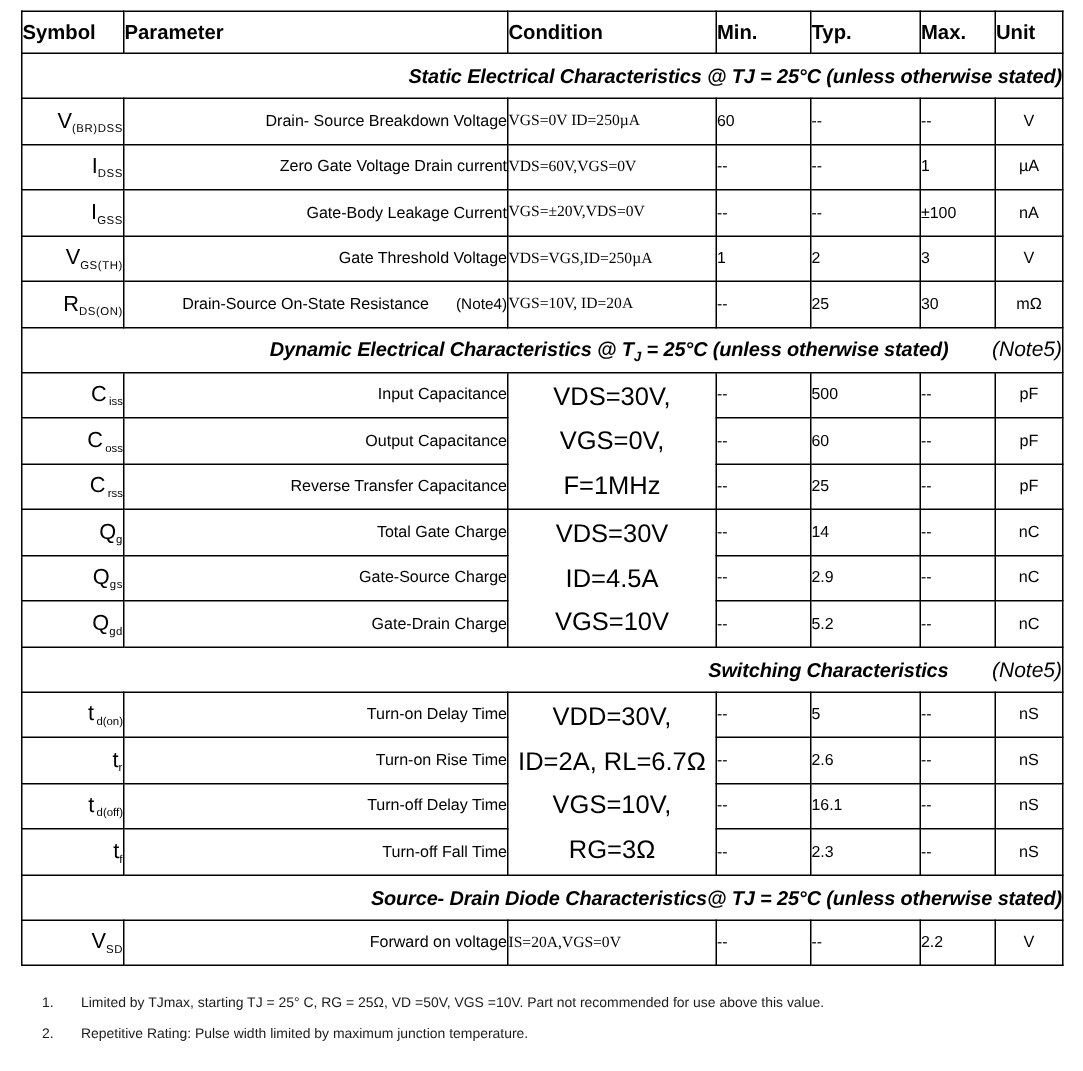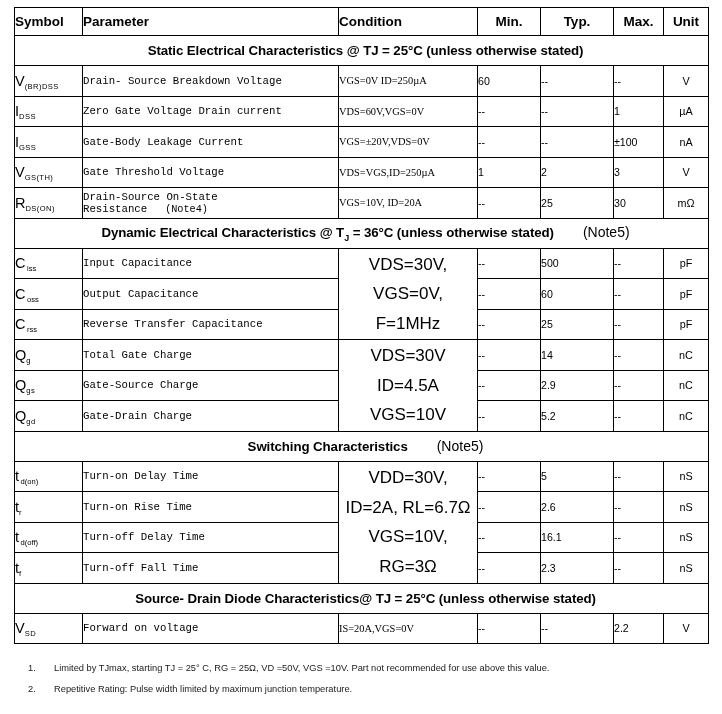--- a/index.html
+++ b/index.html
@@ -48,62 +48,61 @@
   tr.head-row td {
     font-weight: bold;
     font-size: 13.5px;
     height: 27px;
   }
   td.h-left {
     text-align: left;
     padding-left: 8px;
   }
   td.h-center {
-    text-align: center;
   }
 
   
   tr.section-row td {
     height: 29px;
-    text-align: center;
+    text-align: right;
     padding-left: 8px;
     font-weight: bold;
     font-size: 13.3px;
     letter-spacing: -0.1px;
+    font-style: italic;
   }
   .note-tag {
     font-weight: normal;
     font-size: 14px;
     letter-spacing: 0;
     margin-left: 29px;
   }
 
   
   tr.data-row td {
     height: 29.5px;
   }
   td.sym {
-    text-align: left;
+    text-align: right;
     padding-left: 9px;
     font-size: 14.5px;
     white-space: nowrap;
   }
   td.sym sub {
     font-size: 7.6px;
     letter-spacing: 0.4px;
     vertical-align: baseline;
     position: relative;
     top: 3px;
   }
   td.sym .gap { letter-spacing: 0; padding-left: 1.5px; }
   td.param {
-    text-align: left;
+    text-align: right;
     padding-left: 9px;
     font-size: 10.7px;
-    font-family: Liberation Mono, monospace;
   }
   td.param .note-ref {
     padding-left: 18px;
     font-size: 10.2px;
   }
   td.cond {
     text-align: left;
     padding-left: 8px;
     font-size: 10.4px;
     font-family: Liberation Serif, serif;
@@ -220,21 +219,21 @@
         <td class="sym"><span>R</span><sub>DS(ON)</sub></td>
         <td class="param"><span>Drain-Source On-State Resistance</span><span class="note-ref">(Note4)</span></td>
         <td class="cond">VGS=10V, ID=20A</td>
         <td class="num">--</td>
         <td class="num">25</td>
         <td class="num">30</td>
         <td class="unit">mΩ</td>
       </tr>
 
       <tr class="section-row">
-        <td colspan="7"><span>Dynamic Electrical Characteristics @ T</span><sub style="font-size:9px;">J</sub><span> = 36°C (unless otherwise stated)</span><span class="note-tag">(Note5)</span></td>
+        <td colspan="7"><span>Dynamic Electrical Characteristics @ T</span><sub style="font-size:9px;">J</sub><span> = 25°C (unless otherwise stated)</span><span class="note-tag">(Note5)</span></td>
       </tr>
 
       <tr class="data-row">
         <td class="sym"><span>C</span><sub class="gap">iss</sub></td>
         <td class="param"><span>Input Capacitance</span></td>
         <td class="cond-merge" rowspan="3">
           <div>VDS=30V,</div>
           <div>VGS=0V,</div>
           <div>F=1MHz</div>
         </td>

